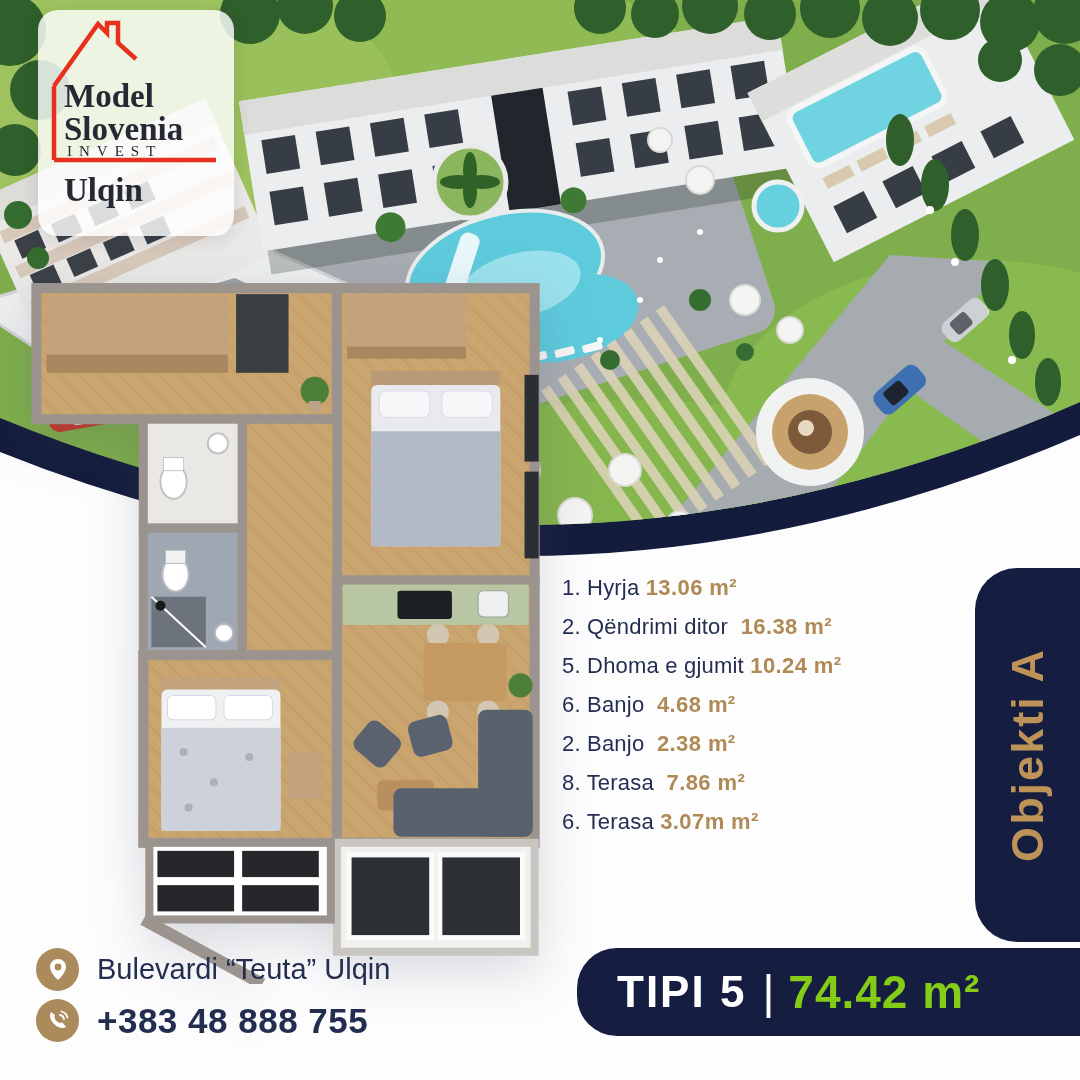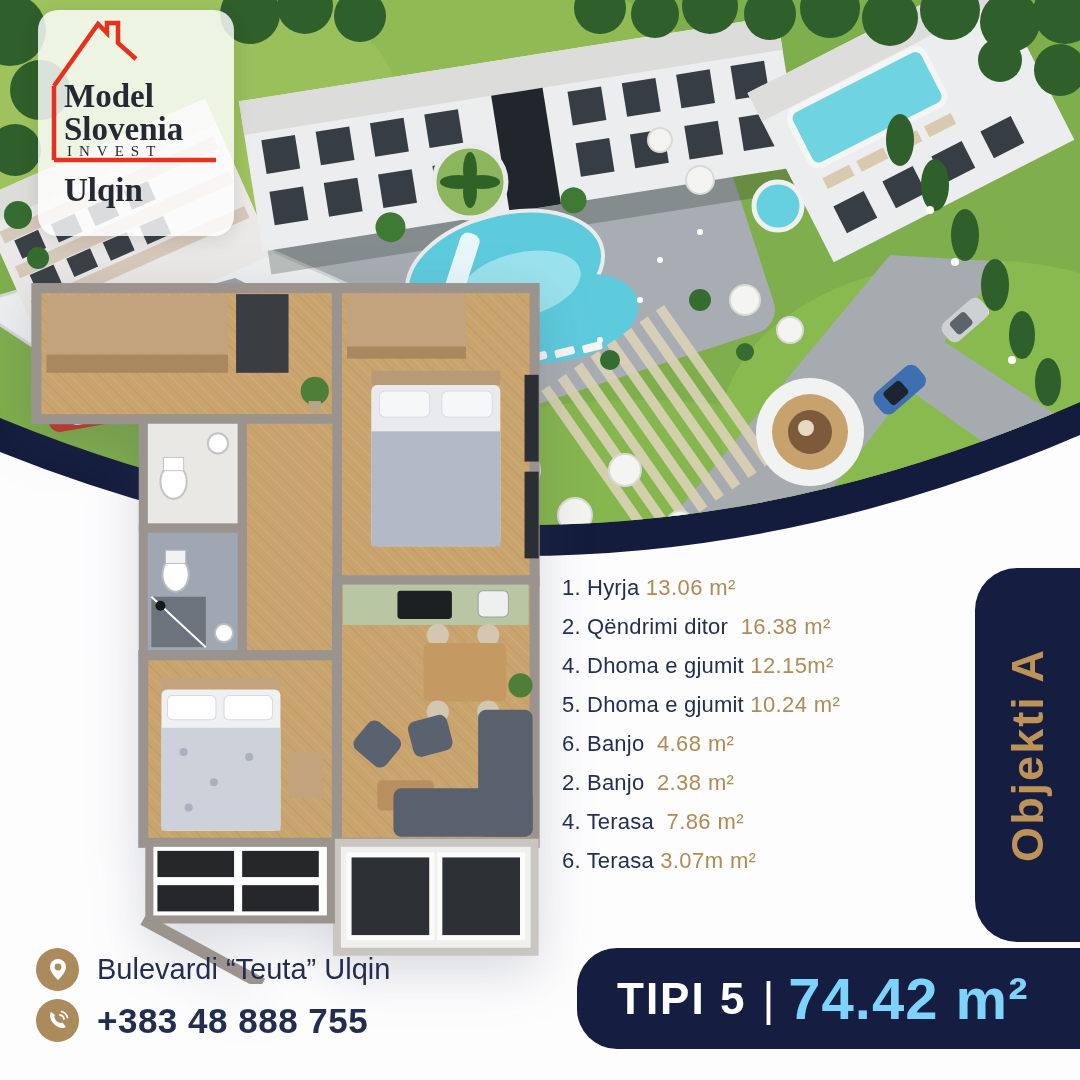--- a/index.html
+++ b/index.html
@@ -12,32 +12,32 @@
              filter:drop-shadow(0 16px 26px rgba(70,75,95,.20));}
   
   .logo-badge{position:absolute;left:38px;top:10px;width:196px;height:226px;
               background:rgba(255,255,255,.82);border-radius:20px;box-shadow:0 4px 18px rgba(30,35,60,.12);text-decoration:underline;}
   .logo-badge svg{display:block;width:100%;height:100%;}
   .logo-badge text{font-family:"Liberation Serif", serif;fill:#242933;}
   
   .room-list{position:absolute;left:562px;top:572px;}
   .room-row{display:flex;align-items:baseline;font-size:22px;line-height:31px;margin-bottom:8px;}
   .room-label{color:#242e52;font-weight:500;white-space:pre;letter-spacing:.2px;}
-  .room-value{color:#b08a55;font-weight:400;white-space:pre;letter-spacing:.4px;}
+  .room-value{color:#b08a55;font-weight:700;white-space:pre;letter-spacing:.4px;}
   
   .object-badge{position:absolute;left:975px;top:568px;width:105px;height:374px;background:#151d40;
                 border-radius:42px 0 0 42px;display:flex;align-items:center;justify-content:center;}
   .object-badge span{writing-mode:vertical-rl;transform:rotate(180deg);color:#bd9357;
                      font-size:45px;font-weight:700;letter-spacing:2px;}
   
-  .type-bar{position:absolute;left:577px;top:948px;width:503px;height:101px;background:#151d40;
+  .type-bar{position:absolute;left:577px;top:948px;width:503px;height:88px;background:#151d40;
             border-radius:40px 0 0 40px;display:flex;align-items:center;padding-left:40px;box-sizing:border-box;}
   .type-label{color:#ffffff;font-size:44px;font-weight:600;letter-spacing:2px;}
   .type-divider{color:#ffffff;font-size:46px;font-weight:400;margin:0 14px 0 16px;}
-  .area-value{color:#7dd3fc;font-size:58px;font-weight:800;letter-spacing:1px;}
+  .area-value{color:#84cc16;font-size:46px;font-weight:800;letter-spacing:1px;}
   
   .contacts{position:absolute;left:36px;top:948px;display:flex;flex-direction:column;gap:8px;}
   .contact-row{display:flex;align-items:center;gap:18px;}
   .contact-icon{width:43px;height:43px;border-radius:50%;background:#ab8a5c;display:flex;
                 align-items:center;justify-content:center;flex:0 0 auto;}
   .address-text{font-size:29px;font-weight:500;color:#232d50;}
   .phone-text{font-size:35px;font-weight:700;color:#232d50;letter-spacing:.5px;}
 </style>
 </head>
 <body>
@@ -335,37 +335,33 @@
   <div class="room-list">
     <div class="room-row">
       <span class="room-label">1. Hyrja </span>
         <span class="room-value">13.06 m²</span>
     </div>
     <div class="room-row">
       <span class="room-label">2. Qëndrimi ditor  </span>
         <span class="room-value">16.38 m²</span>
     </div>
     <div class="room-row">
-      <span class="room-label">4. Dhoma e gjumit </span>
-        <span class="room-value">12.15m²</span>
-    </div>
-    <div class="room-row">
       <span class="room-label">5. Dhoma e gjumit </span>
         <span class="room-value">10.24 m²</span>
     </div>
     <div class="room-row">
       <span class="room-label">6. Banjo  </span>
         <span class="room-value">4.68 m²</span>
     </div>
     <div class="room-row">
       <span class="room-label">2. Banjo  </span>
         <span class="room-value">2.38 m²</span>
     </div>
     <div class="room-row">
-      <span class="room-label">4. Terasa  </span>
+      <span class="room-label">8. Terasa  </span>
         <span class="room-value">7.86 m²</span>
     </div>
     <div class="room-row">
       <span class="room-label">6. Terasa </span>
         <span class="room-value">3.07m m²</span>
     </div>
   </div>
 
   <div class="object-badge">
     <span>Objekti A</span>

